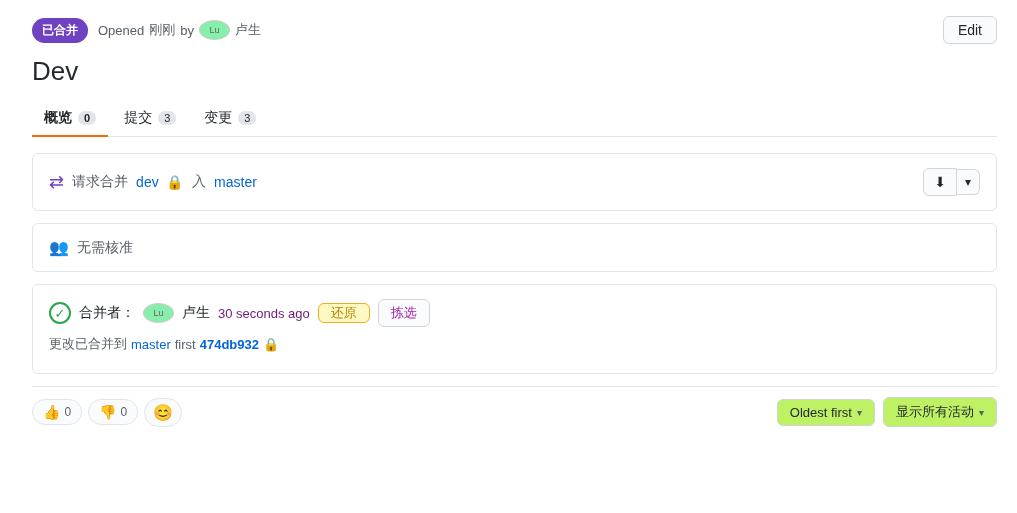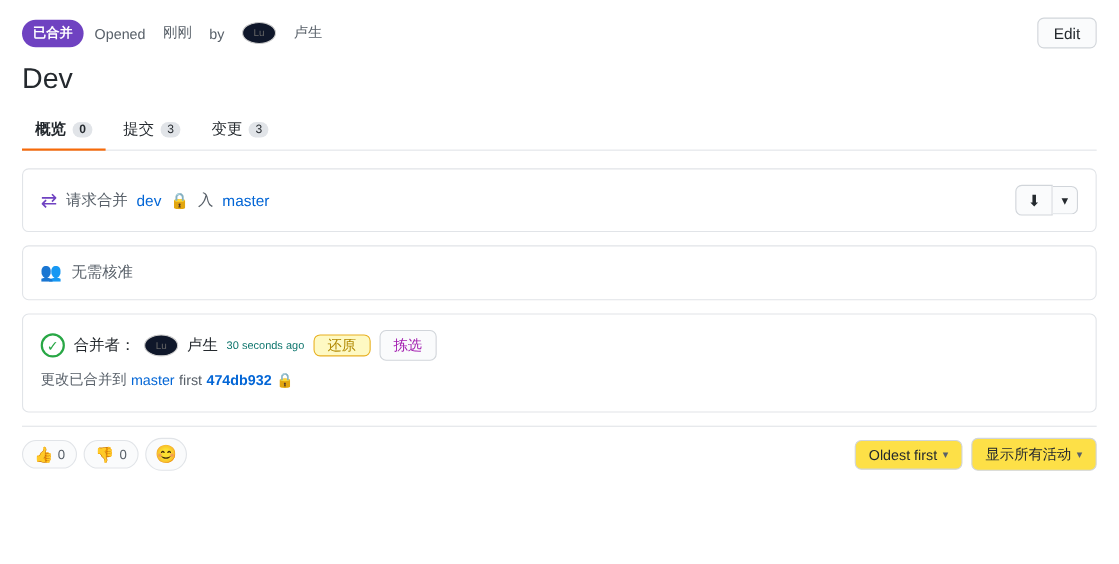--- a/index.html
+++ b/index.html
@@ -6,20 +6,21 @@
     body {
       font-family: -apple-system, BlinkMacSystemFont, "Segoe UI", Helvetica, Arial, sans-serif;
       font-size: 14px;
       color: #24292e;
       background: #fff;
     }
 
     .page-wrapper {
       max-width: 1017px;
       padding: 16px 20px;
+      margin-left: 12px;
     }
 
     
     .header-row {
       display: flex;
       align-items: center;
       justify-content: space-between;
       margin-bottom: 12px;
     }
     .header-left {
@@ -34,27 +35,27 @@
       font-weight: 600;
       padding: 4px 10px;
       border-radius: 20px;
       white-space: nowrap;
     }
     .header-meta {
       color: #586069;
       font-size: 13px;
       display: flex;
       align-items: center;
-      gap: 16px;
+      gap: 5px;
     }
     .avatar-circle {
       width: 31px;
       height: 20px;
       border-radius: 50%;
-      background: #0f172a;
+      background: #86efac;
       display: inline-flex;
       align-items: center;
       justify-content: center;
       font-size: 9px;
       color: #666;
       border: 1px solid #ccc;
     }
     .btn-edit {
       border: 1px solid #d1d5da;
       background: #fafbfc;
@@ -187,22 +188,22 @@
       align-items: center;
       justify-content: center;
       font-size: 13px;
       flex-shrink: 0;
     }
     .merged-label {
       font-size: 14px;
       color: #24292e;
     }
     .merged-time {
-      color: #0f766e;
-      font-size: 10px;
+      color: #701a75;
+      font-size: 13px;
     }
     .btn-revert {
       border: 1px solid #e8b020;
       background: #fef9c3;
       color: #b08800;
       padding: 0 12px;
       border-radius: 6px;
       cursor: pointer;
       font-size: 13px;
       font-weight: 500;
@@ -284,21 +285,21 @@
       cursor: pointer;
       font-size: 16px;
     }
     .filter-group {
       display: flex;
       align-items: center;
       gap: 8px;
     }
     .btn-filter {
       border: 1px solid #d1d5da;
-      background: #fde047;
+      background: #bef264;
       color: #24292e;
       padding: 5px 12px;
       border-radius: 6px;
       cursor: pointer;
       font-size: 13px;
       display: flex;
       align-items: center;
       gap: 5px;
     }
     .btn-filter .chevron {

